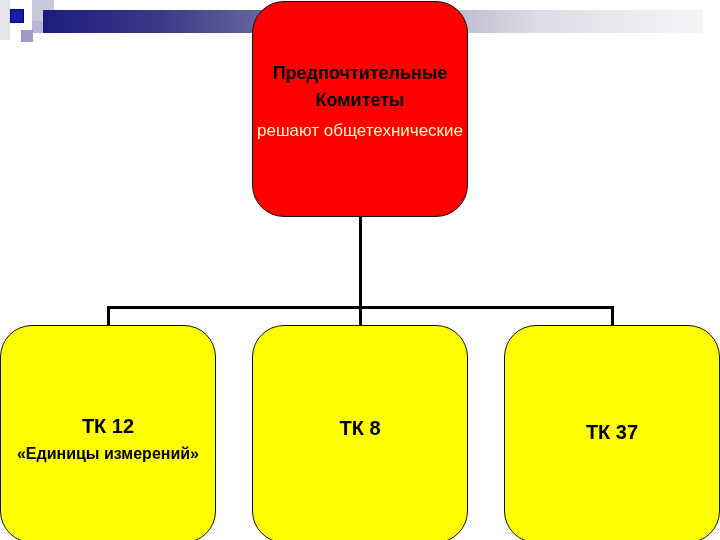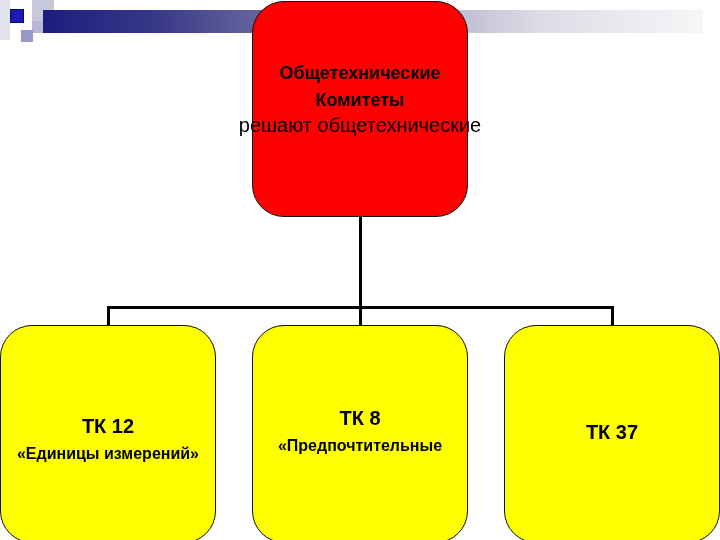--- a/index.html
+++ b/index.html
@@ -56,25 +56,25 @@
       justify-content: flex-start;
       padding-top: 58px;
     }
     .box-top .title {
       font-weight: bold;
       font-size: 18px;
       line-height: 27px;
       white-space: nowrap;
     }
     .box-top .subtitle {
-      font-size: 20px;
+      font-size: 17px;
       line-height: 18px;
-      color: #000000;
+      color: #fef9c3;
       white-space: nowrap;
-      margin-top: 2px;
+      margin-top: 8px;
     }
     .box-child {
       top: 325px;
       width: 216px;
       height: 218px;
       background: #ffff00;
     }
     .box-child .code {
       font-weight: bold;
       font-size: 20px;
@@ -117,36 +117,35 @@
   <div class="sq sq-2"></div>
   <div class="header-band"></div>
 
   <div class="line v-main"></div>
   <div class="line h-bar"></div>
   <div class="line v-left"></div>
   <div class="line v-mid"></div>
   <div class="line v-right"></div>
 
   <div class="box box-top">
-    <div class="title">Общетехнические</div>
+    <div class="title">Предпочтительные</div>
     <div class="title">Комитеты</div>
     <div class="subtitle">решают общетехнические</div>
   </div>
 
   <div class="box box-child box-left">
     <div class="inner">
       <div class="code">ТК 12</div>
       <div class="name">«Единицы измерений»</div>
     </div>
   </div>
 
   <div class="box box-child box-mid">
     <div class="inner">
       <div class="code">ТК 8</div>
-      <div class="name">«Предпочтительные</div>
     </div>
   </div>
 
   <div class="box box-child box-right">
     <div class="inner">
       <div class="code">ТК 37</div>
     </div>
   </div>
 
 </div>

